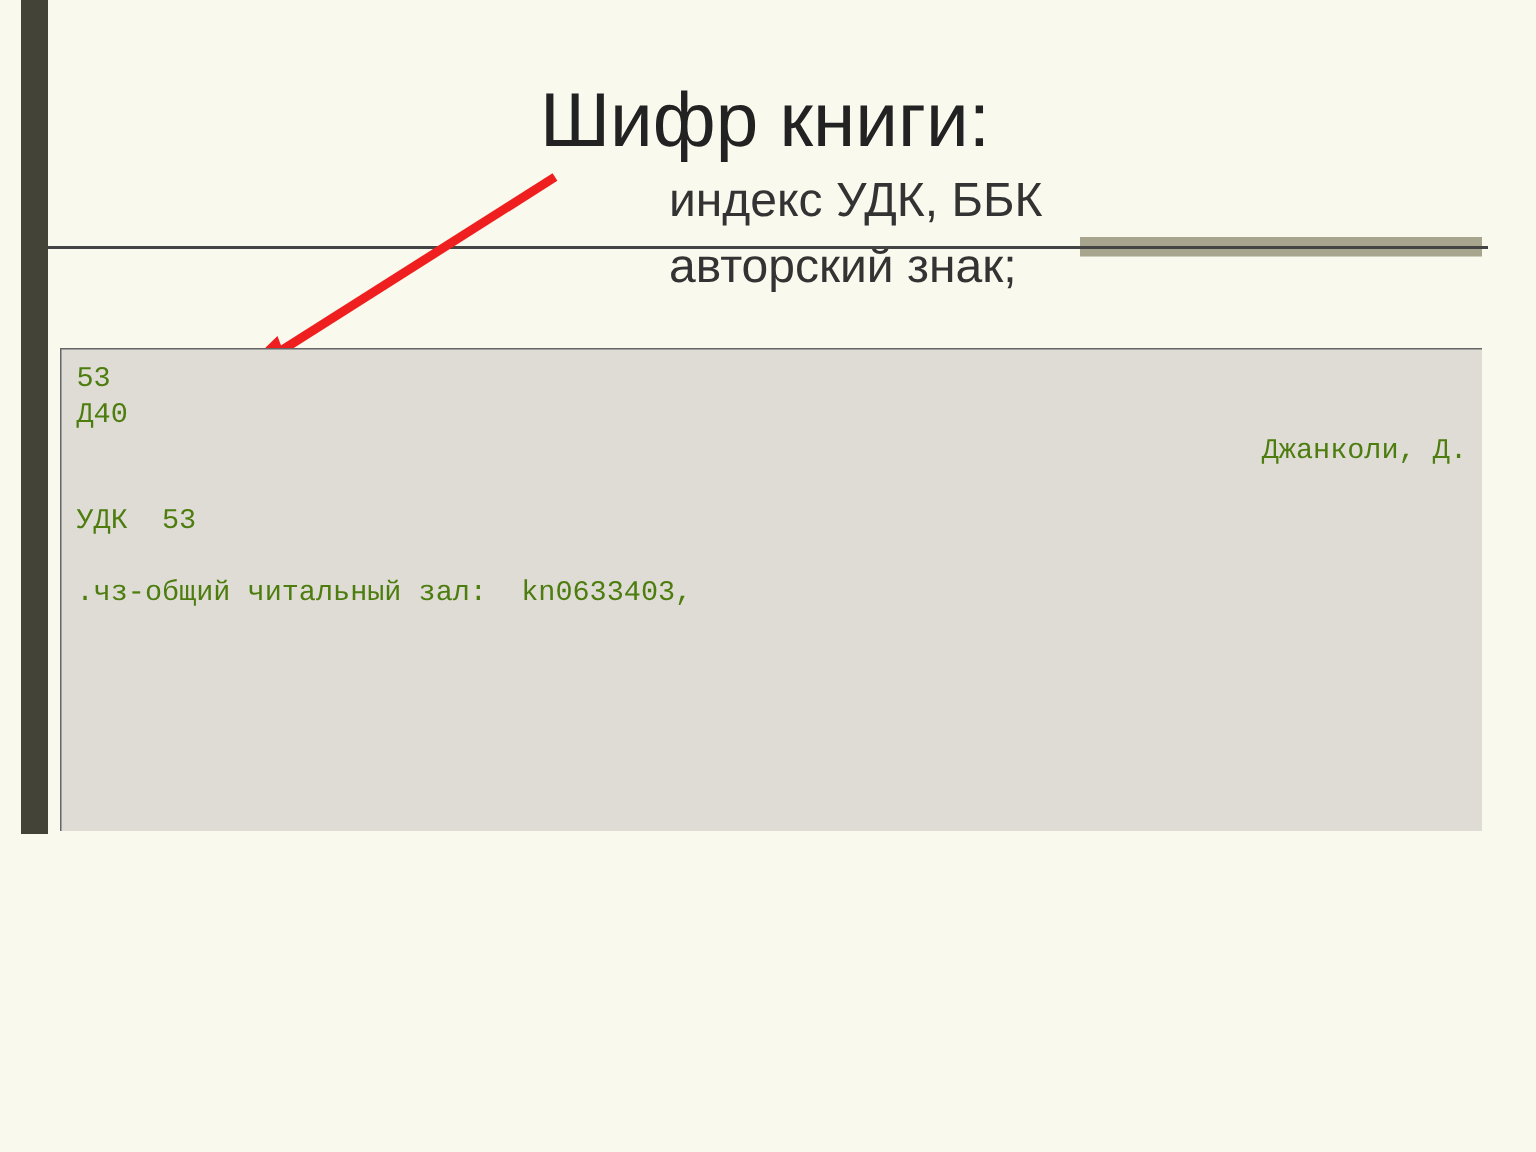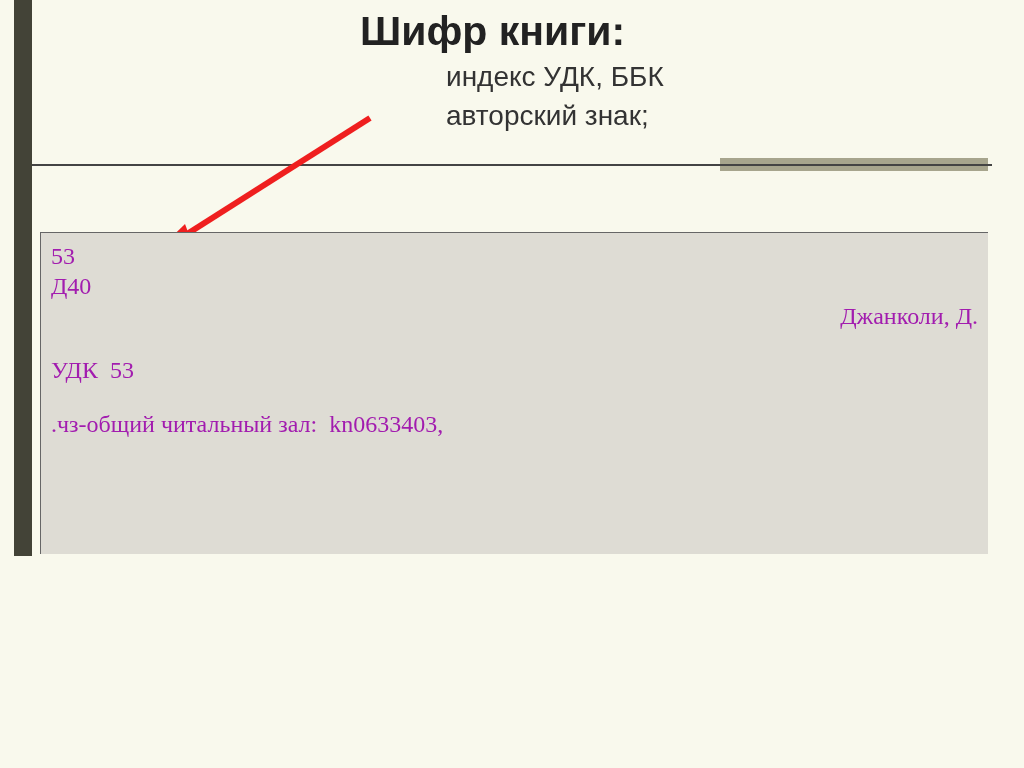--- a/index.html
+++ b/index.html
@@ -17,26 +17,27 @@
       height: 556px;
       background: #434337;
     }
     .title-block {
       position: absolute;
       left: 360px;
       top: 8px;
       width: 600px;
     }
     .title-main {
-      font-size: 41px;
+      font-size: 51px;
       color: #222;
-      font-weight: bold;
+      font-weight: normal;
+      margin-top: 42px;
     }
     .title-sub {
-      font-size: 28px;
+      font-size: 32px;
       color: #333;
       margin-left: 86px;
       margin-top: 4px;
       line-height: 1.25;
     }
     .hr-line {
       position: absolute;
       left: 32px;
       top: 164px;
       width: 960px;
@@ -64,23 +65,23 @@
       left: 40px;
       top: 232px;
       width: 948px;
       height: 322px;
       background: #dedcd4;
       border-top: 1px solid #666;
       border-left: 1px solid #666;
       padding: 8px 10px;
     }
     .rec-line {
-      font-family: Liberation Serif, serif;
-      font-size: 24px;
-      color: #a21caf;
+      font-family: Liberation Mono, monospace;
+      font-size: 19px;
+      color: #4d7c0f;
       line-height: 1.25;
       white-space: pre-wrap;
     }
     .indent { padding-left: 30px; text-align: right; }
     .spacer { height: 24px; }
   </style>
 </head>
 <body>
 
 <div class="left-bar"></div>

